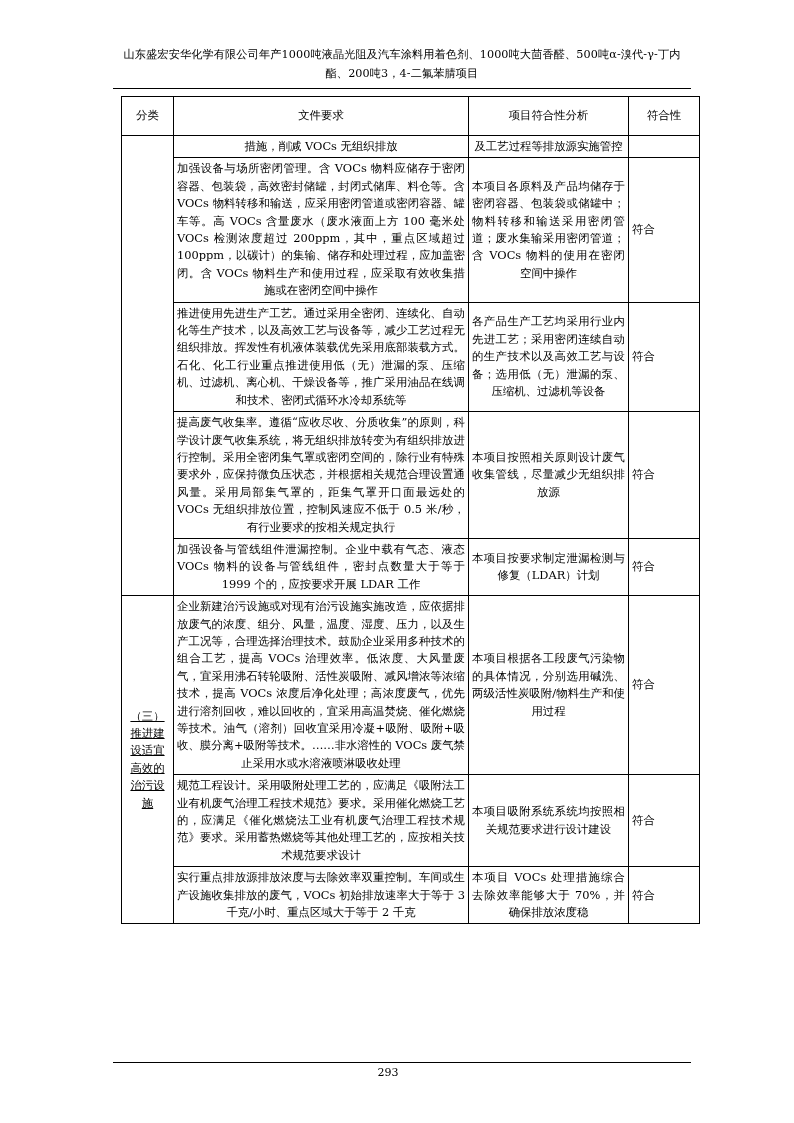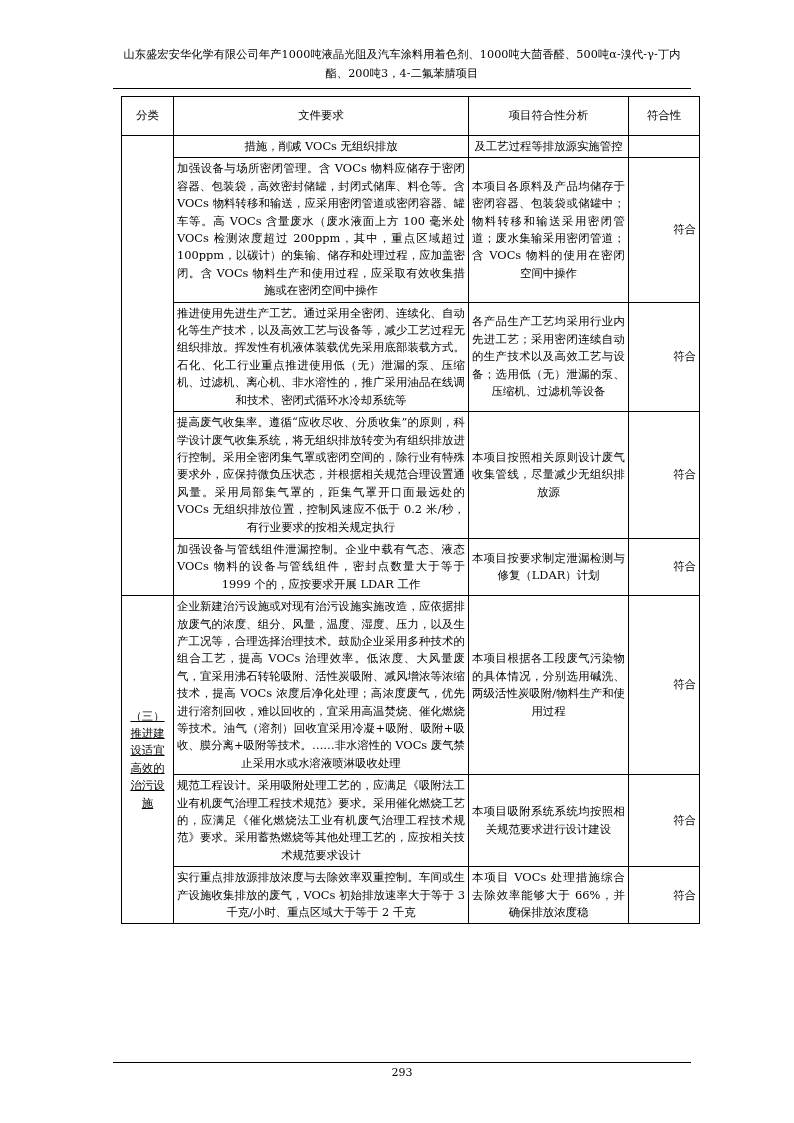--- a/index.html
+++ b/index.html
@@ -85,34 +85,34 @@
   }
   td.ana {
     text-align: justify;
     text-align-last: center;
     text-justify: inter-ideograph;
     vertical-align: top;
     padding: 3px 6px;
   }
   td.ana.mid { vertical-align: middle; }
   td.ok {
-    text-align: right;
+    text-align: left;
   }
   td.blank { }
   
   .footer-rule {
     position: absolute;
     left: 113px;
     top: 1062px;
     width: 578px;
     border-top: 1.5px solid #000;
   }
   .page-num {
     position: absolute;
-    left: 113px;
+    left: 99px;
     top: 1066px;
     width: 578px;
     text-align: center;
     font-size: 11px;
   }
 </style>
 </head>
 <body>
 
 <div class="page">
@@ -145,27 +145,27 @@
           <td class="ok"></td>
         </tr>
 
         <tr>
           <td class="req">加强设备与场所密闭管理。含 VOCs 物料应储存于密闭容器、包装袋，高效密封储罐，封闭式储库、料仓等。含 VOCs 物料转移和输送，应采用密闭管道或密闭容器、罐车等。高 VOCs 含量废水（废水液面上方 100 毫米处 VOCs 检测浓度超过 200ppm，其中，重点区域超过 100ppm，以碳计）的集输、储存和处理过程，应加盖密闭。含 VOCs 物料生产和使用过程，应采取有效收集措施或在密闭空间中操作</td>
           <td class="ana mid">本项目各原料及产品均储存于密闭容器、包装袋或储罐中；物料转移和输送采用密闭管道；废水集输采用密闭管道；含 VOCs 物料的使用在密闭空间中操作</td>
           <td class="ok">符合</td>
         </tr>
 
         <tr>
-          <td class="req">推进使用先进生产工艺。通过采用全密闭、连续化、自动化等生产技术，以及高效工艺与设备等，减少工艺过程无组织排放。挥发性有机液体装载优先采用底部装载方式。石化、化工行业重点推进使用低（无）泄漏的泵、压缩机、过滤机、离心机、非水溶性的，推广采用油品在线调和技术、密闭式循环水冷却系统等</td>
+          <td class="req">推进使用先进生产工艺。通过采用全密闭、连续化、自动化等生产技术，以及高效工艺与设备等，减少工艺过程无组织排放。挥发性有机液体装载优先采用底部装载方式。石化、化工行业重点推进使用低（无）泄漏的泵、压缩机、过滤机、离心机、干燥设备等，推广采用油品在线调和技术、密闭式循环水冷却系统等</td>
           <td class="ana mid">各产品生产工艺均采用行业内先进工艺；采用密闭连续自动的生产技术以及高效工艺与设备；选用低（无）泄漏的泵、压缩机、过滤机等设备</td>
           <td class="ok">符合</td>
         </tr>
 
         <tr>
-          <td class="req">提高废气收集率。遵循“应收尽收、分质收集”的原则，科学设计废气收集系统，将无组织排放转变为有组织排放进行控制。采用全密闭集气罩或密闭空间的，除行业有特殊要求外，应保持微负压状态，并根据相关规范合理设置通风量。采用局部集气罩的，距集气罩开口面最远处的 VOCs 无组织排放位置，控制风速应不低于 0.2 米/秒，有行业要求的按相关规定执行</td>
+          <td class="req">提高废气收集率。遵循“应收尽收、分质收集”的原则，科学设计废气收集系统，将无组织排放转变为有组织排放进行控制。采用全密闭集气罩或密闭空间的，除行业有特殊要求外，应保持微负压状态，并根据相关规范合理设置通风量。采用局部集气罩的，距集气罩开口面最远处的 VOCs 无组织排放位置，控制风速应不低于 0.5 米/秒，有行业要求的按相关规定执行</td>
           <td class="ana mid">本项目按照相关原则设计废气收集管线，尽量减少无组织排放源</td>
           <td class="ok">符合</td>
         </tr>
 
         <tr>
           <td class="req">加强设备与管线组件泄漏控制。企业中载有气态、液态 VOCs 物料的设备与管线组件，密封点数量大于等于 1999 个的，应按要求开展 LDAR 工作</td>
           <td class="ana mid">本项目按要求制定泄漏检测与修复（LDAR）计划</td>
           <td class="ok">符合</td>
         </tr>
 
@@ -177,21 +177,21 @@
         </tr>
 
         <tr>
           <td class="req">规范工程设计。采用吸附处理工艺的，应满足《吸附法工业有机废气治理工程技术规范》要求。采用催化燃烧工艺的，应满足《催化燃烧法工业有机废气治理工程技术规范》要求。采用蓄热燃烧等其他处理工艺的，应按相关技术规范要求设计</td>
           <td class="ana mid">本项目吸附系统系统均按照相关规范要求进行设计建设</td>
           <td class="ok">符合</td>
         </tr>
 
         <tr>
           <td class="req">实行重点排放源排放浓度与去除效率双重控制。车间或生产设施收集排放的废气，VOCs 初始排放速率大于等于 3 千克/小时、重点区域大于等于 2 千克</td>
-          <td class="ana mid">本项目 VOCs 处理措施综合去除效率能够大于 66%，并确保排放浓度稳</td>
+          <td class="ana mid">本项目 VOCs 处理措施综合去除效率能够大于 70%，并确保排放浓度稳</td>
           <td class="ok">符合</td>
         </tr>
       </tbody>
     </table>
   </div>
 
   <div class="footer-rule"></div>
   <div class="page-num">293</div>
 
 </div>

